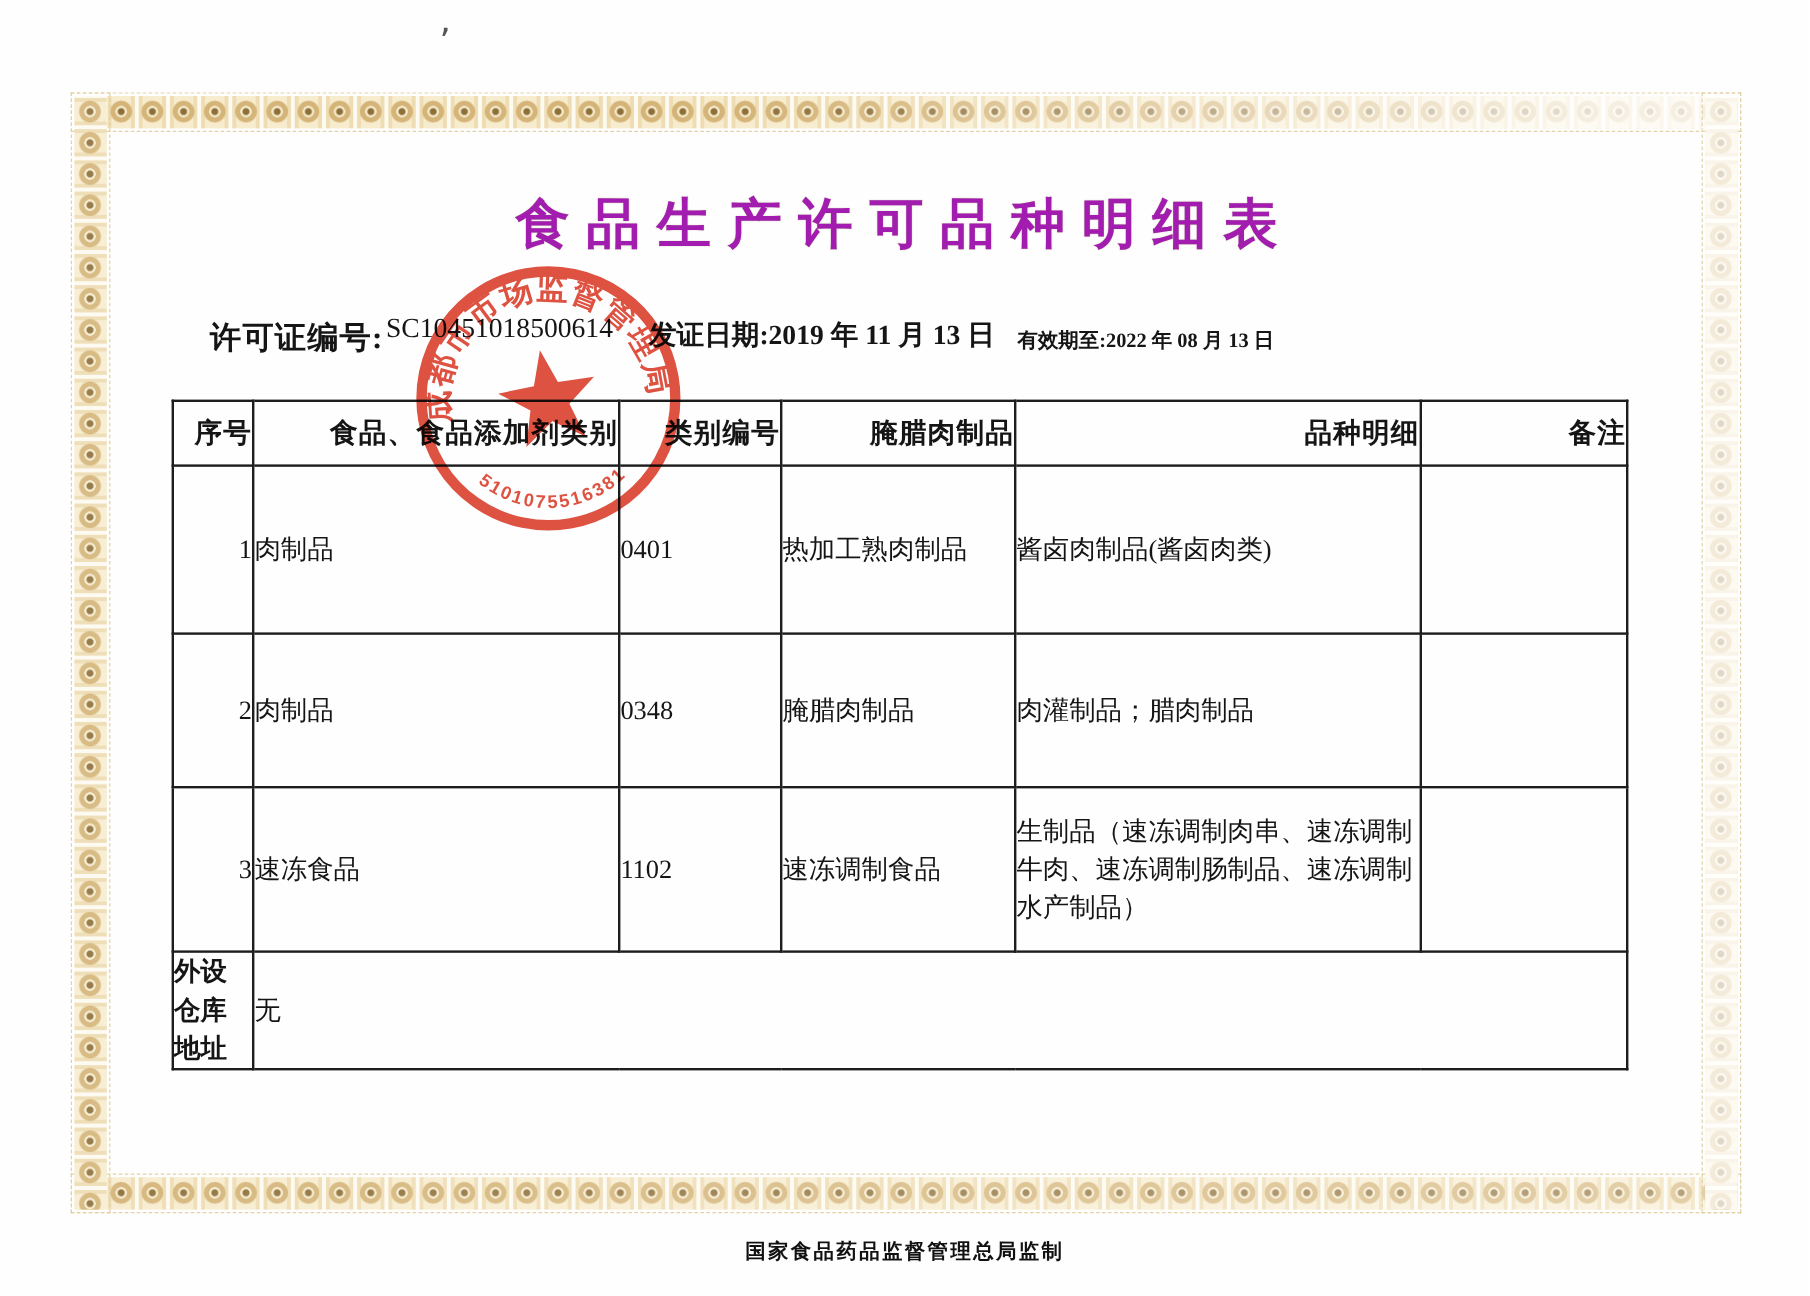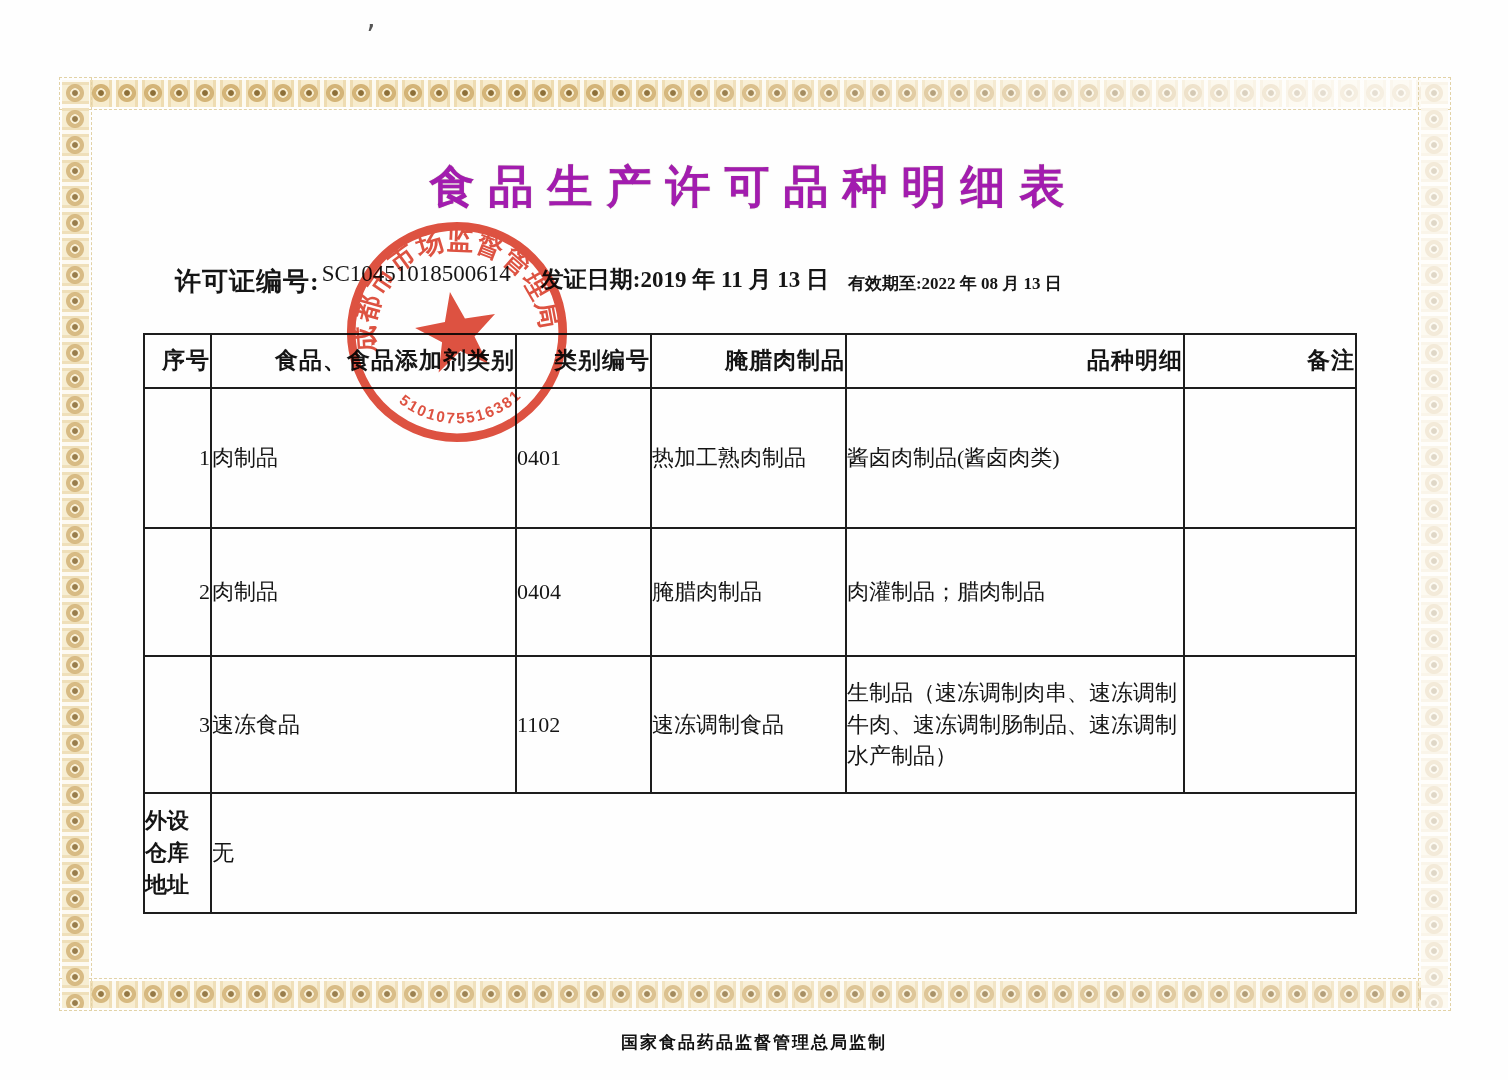--- a/index.html
+++ b/index.html
@@ -59,21 +59,21 @@
   
   table.main{
     position:absolute;left:143px;top:333px;width:1212px;
     border-collapse:collapse;table-layout:fixed;
   }
   table.main th,table.main td{
     border:2px solid #1d1d1d;padding:0;overflow:hidden;
     font-size:22px;line-height:1.45;vertical-align:middle;
   }
   table.main th{height:52px;font-size:23px;font-weight:bold;text-align:right;letter-spacing:1px;padding-left:16px;}
-  tr.r1{height:140px;} tr.r2{height:128px;} tr.r3{height:137px;} tr.rw{height:120px;}
+  tr.r1{height:140px;} tr.r2{height:128px;} tr.r3{height:137px;} tr.rw{height:98px;}
   td.seq{text-align:right;padding-right:7px;}
   td.lft{text-align:left;padding-left:11px;padding-right:6px;}
   td.detail{text-align:left;padding-left:9px;padding-right:5px;}
   td.wh-label{
     font-weight:bold;font-size:24px;text-align:left;
     padding:6px 6px 6px 9px;word-break:break-all;line-height:1.75;
     vertical-align:middle;
   }
   td.wh-value{vertical-align:top;text-align:left;padding:12px 0 0 14px;}
 
@@ -146,21 +146,21 @@
         <td class="seq">1</td>
         <td class="lft">肉制品</td>
         <td class="lft">0401</td>
         <td class="lft">热加工熟肉制品</td>
         <td class="detail">酱卤肉制品(酱卤肉类)</td>
         <td></td>
       </tr>
       <tr class="r2">
         <td class="seq">2</td>
         <td class="lft">肉制品</td>
-        <td class="lft">0404</td>
+        <td class="lft">0348</td>
         <td class="lft">腌腊肉制品</td>
         <td class="detail">肉灌制品；腊肉制品</td>
         <td></td>
       </tr>
       <tr class="r3">
         <td class="seq">3</td>
         <td class="lft">速冻食品</td>
         <td class="lft">1102</td>
         <td class="lft">速冻调制食品</td>
         <td class="detail">生制品（速冻调制肉串、速冻调制牛肉、速冻调制肠制品、速冻调制水产制品）</td>

